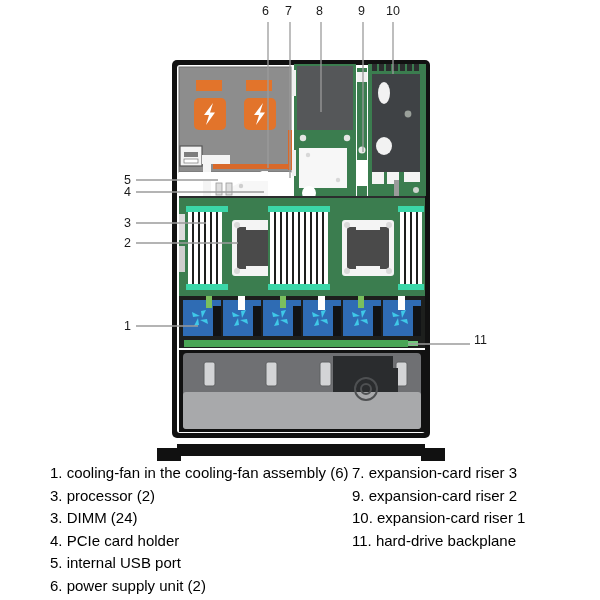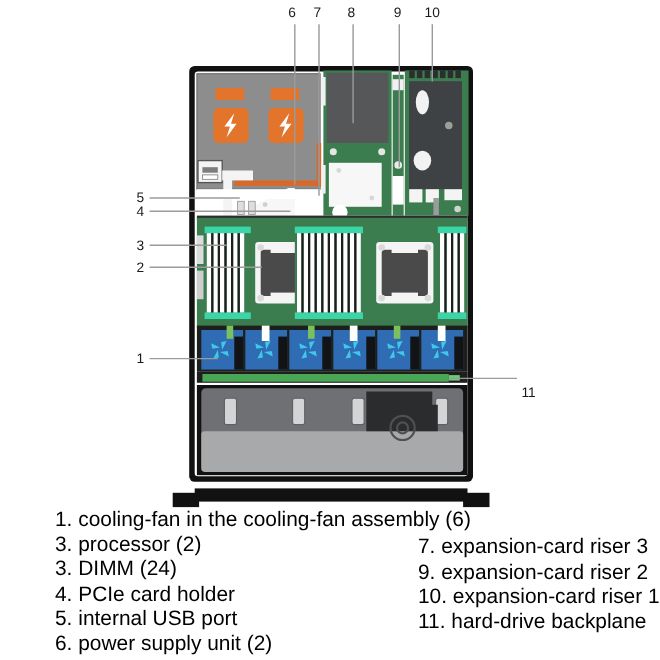--- a/index.html
+++ b/index.html
@@ -4,22 +4,22 @@
 <title>Server Interior Diagram</title>
 <style>
   html,body{margin:0;padding:0;background:#ffffff;}
   body{width:600px;height:600px;position:relative;overflow:hidden;
        font-family:"Liberation Sans","DejaVu Sans",sans-serif;color:#000;}
   #stage{position:absolute;left:0;top:0;width:600px;height:600px;}
   #art{position:absolute;left:0;top:0;}
   .legend{position:absolute;left:0;top:462px;width:600px;height:138px;}
   .legend-col{position:absolute;top:0;}
   .legend-col.left{left:50px;}
-  .legend-col.right{left:380px;margin-top:25px;}
-  .legend-item{font-size:19px;line-height:22.5px;white-space:nowrap;color:#000;}
+  .legend-col.right{left:352px;}
+  .legend-item{font-size:15px;line-height:22.5px;white-space:nowrap;color:#000;}
   .cl{position:absolute;font-size:12.5px;color:#1a1a1a;line-height:1;}
 </style>
 </head>
 <body>
 
 <div id="stage">
 
   <svg id="art" width="600" height="600" viewBox="0 0 600 600">
     <defs>
       <clipPath id="clipChassis">
@@ -341,21 +341,21 @@
   <div class="cl" style="left:316px;top:5px;">8</div>
   <div class="cl" style="left:358px;top:5px;">9</div>
   <div class="cl" style="left:386px;top:5px;">10</div>
 
   <div class="cl" style="left:124px;top:174px;">5</div>
   <div class="cl" style="left:124px;top:186px;">4</div>
   <div class="cl" style="left:124px;top:217px;">3</div>
   <div class="cl" style="left:124px;top:237px;">2</div>
   <div class="cl" style="left:124px;top:320px;">1</div>
 
-  <div class="cl" style="left:474px;top:351px;text-align:right;">11</div>
+  <div class="cl" style="left:474px;top:334px;text-align:right;">11</div>
 
   <div class="legend">
     <div class="legend-col left">
       <div class="legend-item">1. cooling-fan in the cooling-fan assembly (6)</div>
       <div class="legend-item">3. processor (2)</div>
       <div class="legend-item">3. DIMM (24)</div>
       <div class="legend-item">4. PCIe card holder</div>
       <div class="legend-item">5. internal USB port</div>
       <div class="legend-item">6. power supply unit (2)</div>
     </div>

